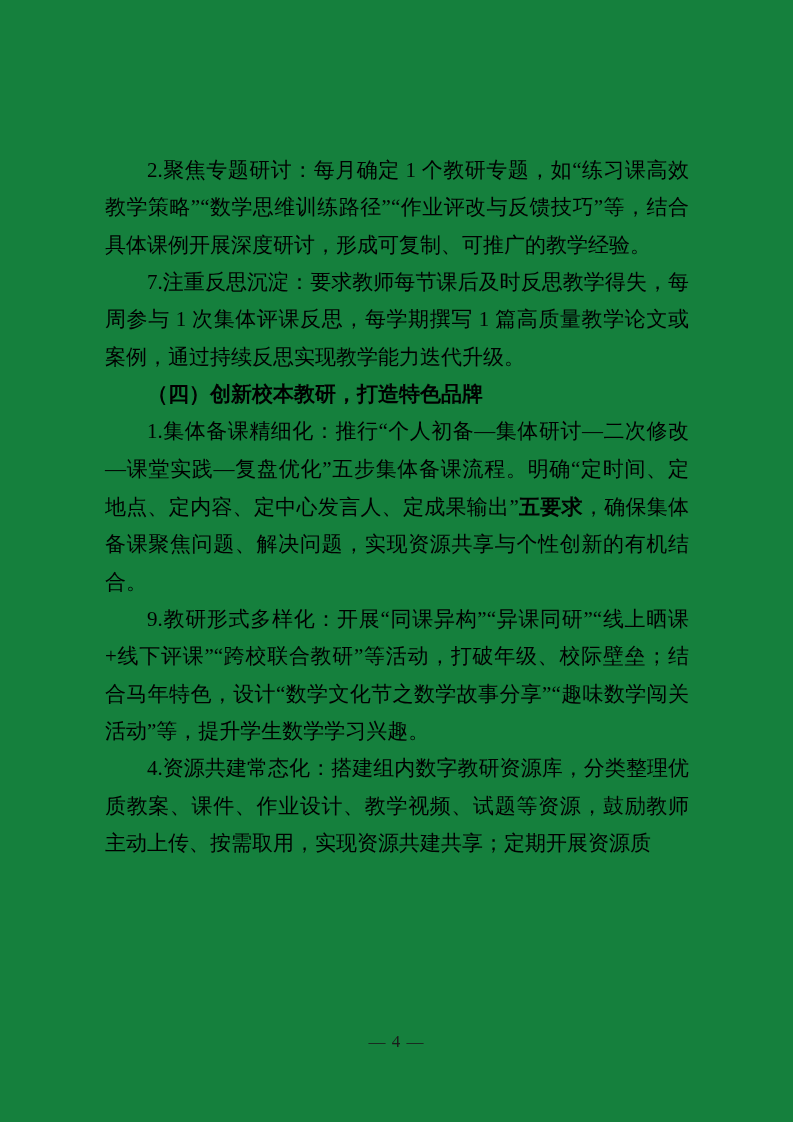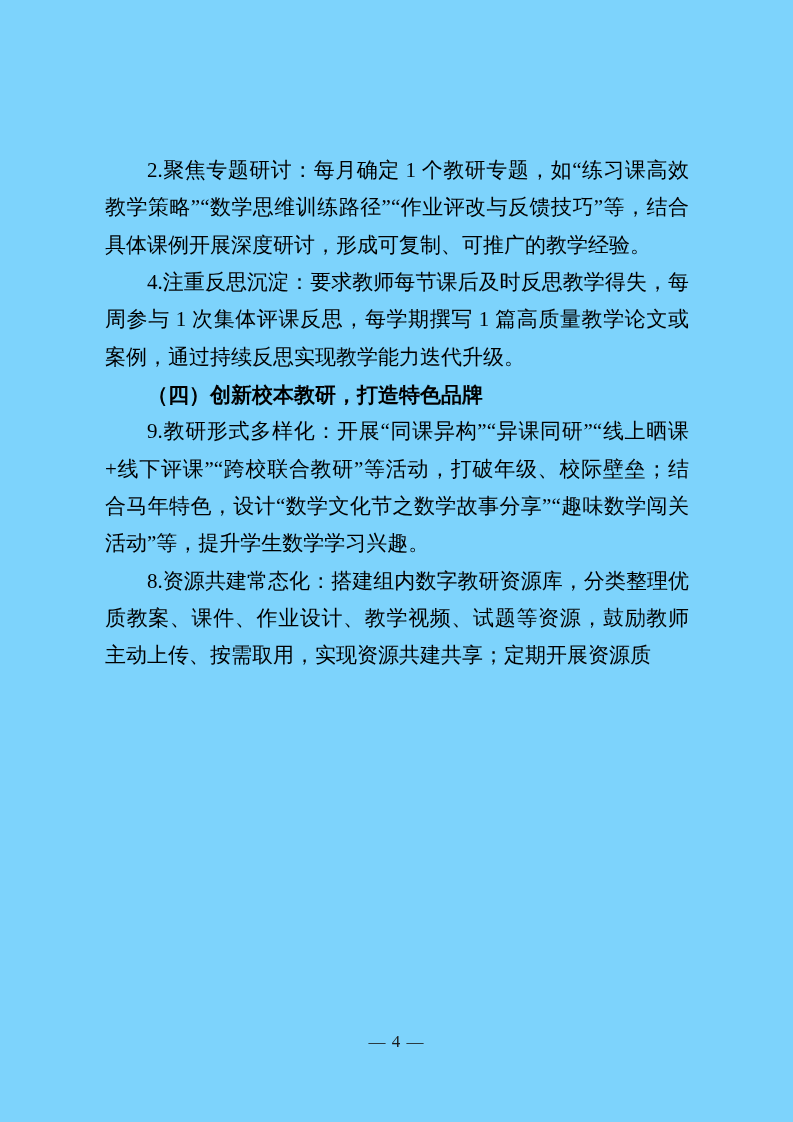--- a/index.html
+++ b/index.html
@@ -4,21 +4,21 @@
 <style>
   html, body {
     margin: 0;
     padding: 0;
     background: #ffffff;
   }
   .page {
     position: relative;
     width: 793px;
     height: 1122px;
-    background: #7dd3fc;
+    background: #15803d;
     color: #000000;
     font-family: "Liberation Serif", serif;
     overflow: hidden;
   }
   .content {
     position: absolute;
     left: 105px;
     top: 152px;
     width: 584px;
   }
@@ -32,21 +32,21 @@
     text-indent: 2em;
     font-weight: normal;
     word-break: break-all;
   }
   .section-heading {
     margin: 0;
     padding: 0;
     font-size: 21px;
     line-height: 37.33px;
     text-indent: 2em;
-    font-family: Liberation Sans, sans-serif;
+    font-family: Liberation Serif, serif;
     font-weight: bold;
   }
   .bold-inline {
     font-family: "Liberation Sans", "DejaVu Sans", sans-serif;
     font-weight: bold;
   }
   .footer {
     position: absolute;
     left: 0;
     top: 1031px;
@@ -57,19 +57,20 @@
     letter-spacing: 1px;
     color: #1a1a1a;
   }
 </style>
 </head>
 <body>
 
 <div class="page">
   <div class="content">
     <p class="body-para">2.聚焦专题研讨：每月确定 1 个教研专题，如“练习课高效教学策略”“数学思维训练路径”“作业评改与反馈技巧”等，结合具体课例开展深度研讨，形成可复制、可推广的教学经验。</p>
-    <p class="body-para">4.注重反思沉淀：要求教师每节课后及时反思教学得失，每周参与 1 次集体评课反思，每学期撰写 1 篇高质量教学论文或案例，通过持续反思实现教学能力迭代升级。</p>
+    <p class="body-para">7.注重反思沉淀：要求教师每节课后及时反思教学得失，每周参与 1 次集体评课反思，每学期撰写 1 篇高质量教学论文或案例，通过持续反思实现教学能力迭代升级。</p>
     <p class="section-heading">（四）创新校本教研，打造特色品牌</p>
+    <p class="body-para"><span>1.集体备课精细化：推行“个人初备—集体研讨—二次修改—课堂实践—复盘优化”五步集体备课流程。明确“定时间、定地点、定内容、定中心发言人、定成果输出”</span><span class="bold-inline">五要求</span><span>，确保集体备课聚焦问题、解决问题，实现资源共享与个性创新的有机结合。</span></p>
     <p class="body-para">9.教研形式多样化：开展“同课异构”“异课同研”“线上晒课+线下评课”“跨校联合教研”等活动，打破年级、校际壁垒；结合马年特色，设计“数学文化节之数学故事分享”“趣味数学闯关活动”等，提升学生数学学习兴趣。</p>
-    <p class="body-para">8.资源共建常态化：搭建组内数字教研资源库，分类整理优质教案、课件、作业设计、教学视频、试题等资源，鼓励教师主动上传、按需取用，实现资源共建共享；定期开展资源质</p>
+    <p class="body-para">4.资源共建常态化：搭建组内数字教研资源库，分类整理优质教案、课件、作业设计、教学视频、试题等资源，鼓励教师主动上传、按需取用，实现资源共建共享；定期开展资源质</p>
   </div>
   <div class="footer">— 4 —</div>
 </div>
 
 </body></html>

